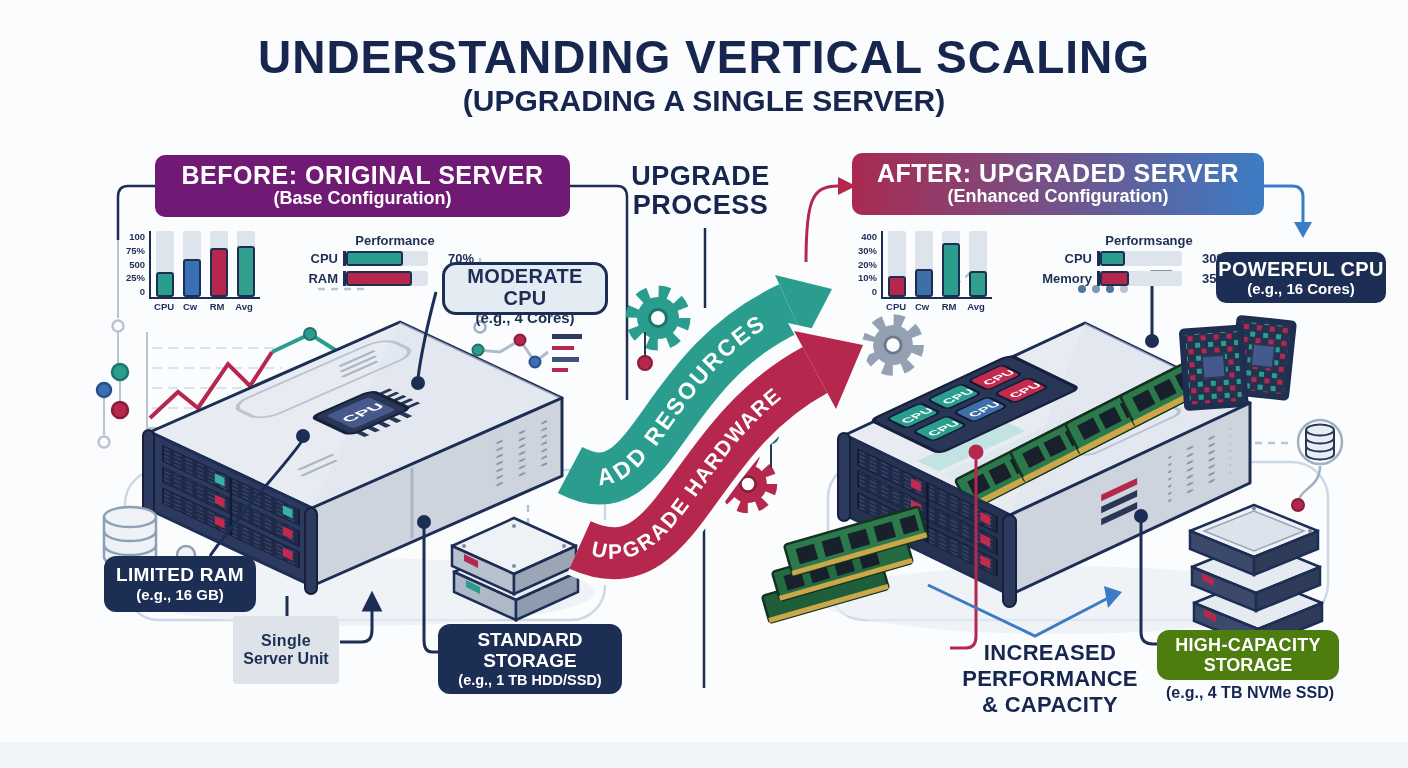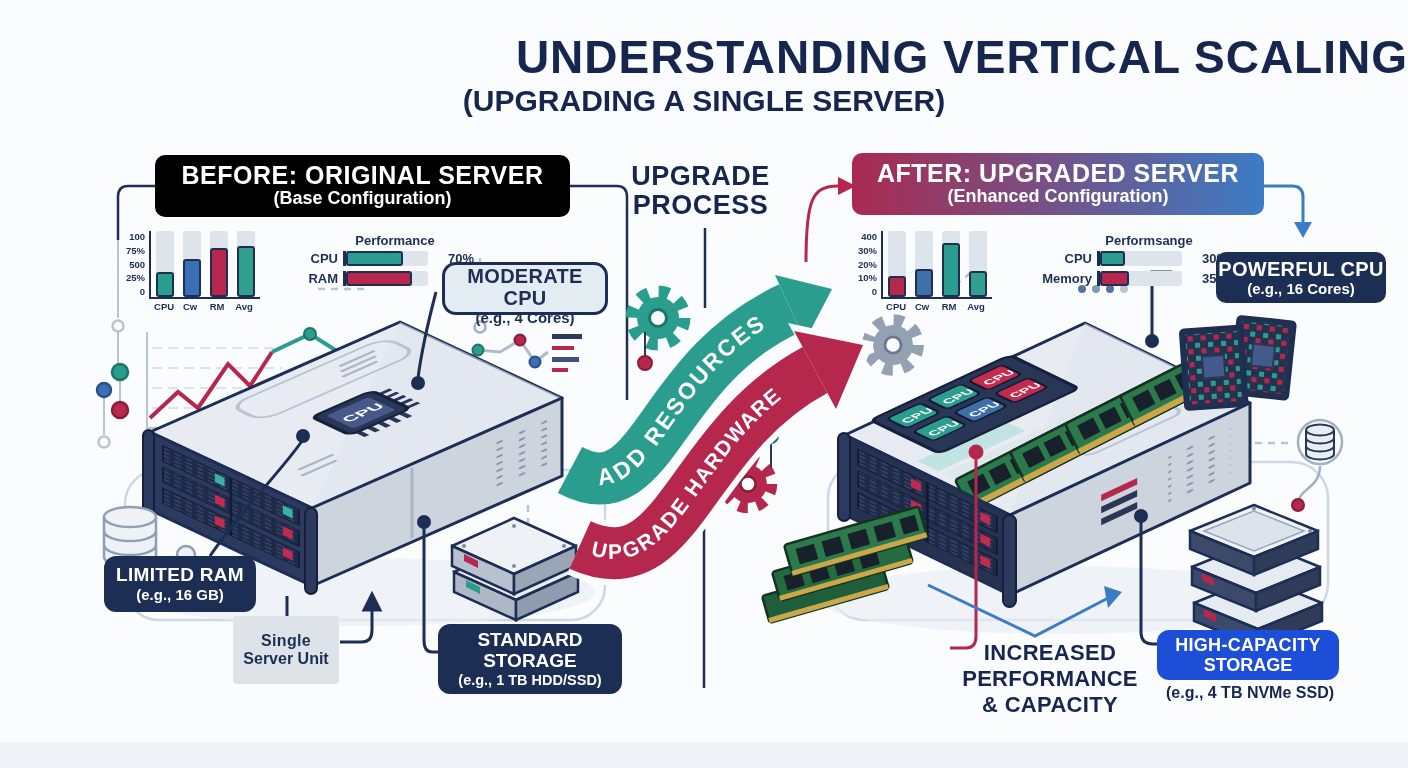--- a/index.html
+++ b/index.html
@@ -1,34 +1,34 @@
 <!DOCTYPE html>
 <html><head>
 <meta charset="utf-8">
 <style>
   html,body{margin:0;padding:0;background:#e8eaee;}
   .canvas{position:relative;width:1408px;height:768px;background:#fbfcfe;overflow:hidden;
           font-family:"Liberation Sans",sans-serif;color:#1d2e54;}
   .abs{position:absolute;}
   svg{font-family:"Liberation Sans",sans-serif;}
-  .title-main{left:0;right:0;top:30px;text-align:right;font-size:46px;font-weight:800;
+  .title-main{left:0;right:0;top:30px;text-align:center;font-size:46px;font-weight:800;
               letter-spacing:1px;color:#16264e;}
   .title-sub{left:0;right:0;top:84px;text-align:center;font-size:30px;font-weight:800;color:#16264e;}
   .hdr{border-radius:10px;color:#fff;text-align:center;padding-top:7px;box-sizing:border-box;}
   .hdr .h1{font-size:25px;font-weight:800;letter-spacing:.5px;line-height:1.05;}
   .hdr .h2{font-size:18px;font-weight:600;line-height:1.15;}
-  .hdr-before{left:155px;top:155px;width:415px;height:62px;background:#000000;}
+  .hdr-before{left:155px;top:155px;width:415px;height:62px;background:#701a75;}
   .hdr-after{left:852px;top:153px;width:412px;height:62px;background:linear-gradient(90deg,#a92a50,#3c7cc4);}
   .process-title{left:608px;top:162px;width:185px;text-align:center;font-size:27px;font-weight:800;
                  line-height:1.08;color:#16264e;letter-spacing:.5px;}
   .callout{border-radius:12px;text-align:center;box-sizing:border-box;display:flex;flex-direction:column;justify-content:center;}
   .callout .c1{font-size:19px;font-weight:800;line-height:1.1;letter-spacing:.3px;}
   .callout .c2{font-size:15px;font-weight:600;line-height:1.15;}
   .navybox{background:#1d2e54;color:#fff;}
-  .bluebox{background:#1d4ed8;color:#fff;}
+  .bluebox{background:#4d7c0f;color:#fff;}
   .redbox{background:#b5274d;color:#fff;}
   .panelbox{background:#e3ebf3;color:#1d2e54;border:3px solid #1d2e54;border-radius:14px;}
   .lightbox{background:#dde3e9;color:#1d2e54;}
   .moderate-cpu{left:442px;top:262px;width:166px;height:53px;justify-content:space-between;}
   .moderate-cpu .c1{font-size:20px;}
   .powerful-cpu{left:1172px;top:252px;width:170px;height:51px;border-radius:10px;margin-left:44px;}
   .powerful-cpu .c1{font-size:20px;}
   .limited-ram{left:104px;top:556px;width:152px;height:56px;}
   .single-unit{left:233px;top:616px;width:106px;height:68px;border-radius:4px;}
   .single-unit .c1,.single-unit .c2{font-size:16px;font-weight:700;}

